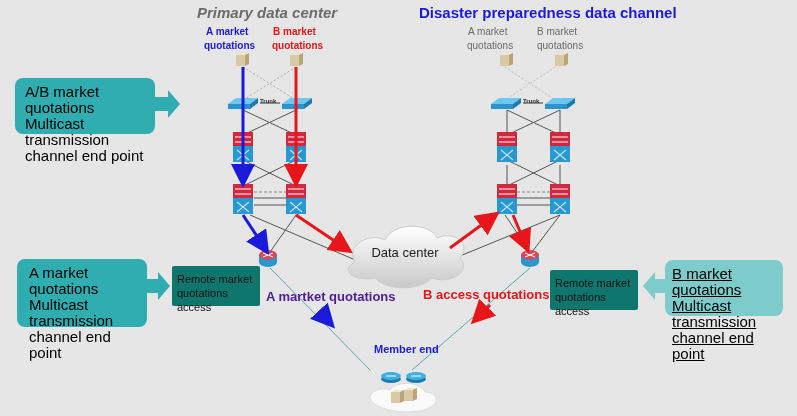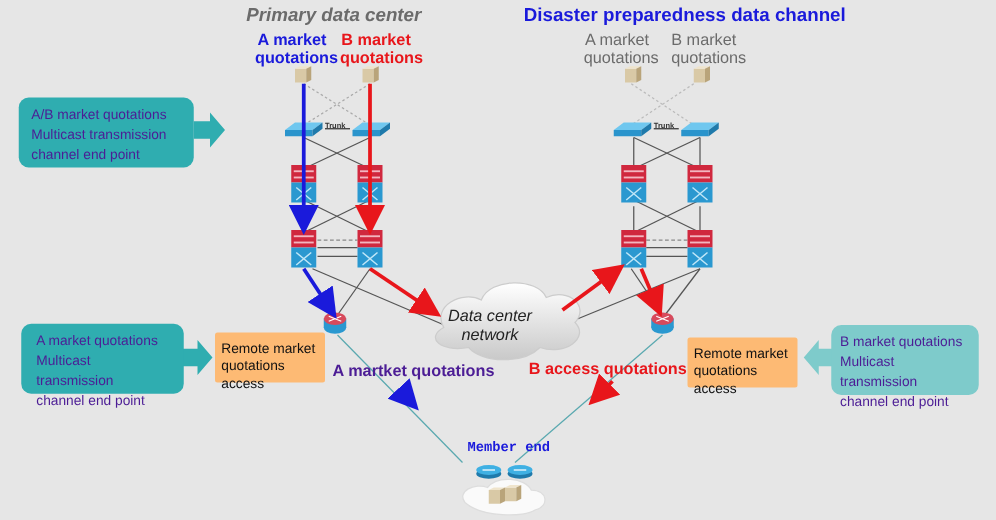--- a/index.html
+++ b/index.html
@@ -1,21 +1,21 @@
 <!DOCTYPE html>
 <html><head>
 <meta charset="utf-8">
 <style>
   html,body{margin:0;padding:0;}
   body{width:797px;height:416px;background:#e6e6e6;position:relative;overflow:hidden;font-family:"Liberation Sans",sans-serif;}
   .abs{position:absolute;}
   .title{font-weight:bold;font-size:15px;white-space:nowrap;}
-  .src-label{font-weight:bold;font-size:13px;line-height:14px;white-space:nowrap;}
-  .callout{position:absolute;border-radius:8px;color:#4c1d95;font-size:11px;line-height:16px;padding:6px 10px;box-sizing:border-box;}
-  .access{position:absolute;background:#fdba74;border-radius:2px;color:#111;font-size:11px;line-height:14px;padding:6px 5px;box-sizing:border-box;}
+  .src-label{font-weight:bold;font-size:10px;line-height:14px;white-space:nowrap;}
+  .callout{position:absolute;border-radius:8px;color:#000000;font-size:15px;line-height:16px;padding:6px 10px;box-sizing:border-box;}
+  .access{position:absolute;background:#0f766e;border-radius:2px;color:#111;font-size:11px;line-height:14px;padding:6px 5px;box-sizing:border-box;}
   .flow-label{font-weight:bold;font-size:13px;white-space:nowrap;}
   svg{position:absolute;left:0;top:0;}
   .cloud-label{font-size:13px;color:#222;text-align:center;line-height:15px;}
 </style>
 </head>
 <body>
 
 <svg width="797" height="416">
   <defs>
     <marker id="arrB" markerWidth="8" markerHeight="8" refX="6" refY="4" orient="auto">
@@ -170,41 +170,40 @@
 </div>
 
 <div class="abs" style="left:260px;top:98px;font-size:6px;font-weight:bold;color:#333;">Trunk</div>
 <div class="abs" style="left:523px;top:98px;font-size:6px;font-weight:bold;color:#333;">Trunk</div>
 
 <div class="callout" style="left:15px;top:78px;width:140px;height:56px;background:#2fadb0;">
   <div>A/B market quotations</div>
   <div>Multicast transmission</div>
   <div>channel end point</div>
 </div>
-<div class="callout" style="left:17px;top:259px;width:130px;height:56px;background:#2fadb0;padding:6px 12px;">
+<div class="callout" style="left:17px;top:259px;width:130px;height:68px;background:#2fadb0;padding:6px 12px;">
   <div>A market quotations</div>
   <div>Multicast transmission</div>
   <div>channel end point</div>
 </div>
-<div class="callout" style="left:665px;top:260px;width:118px;height:56px;background:#7ecbcb;padding:6px 7px;">
+<div class="callout" style="left:665px;top:260px;width:118px;height:56px;background:#7ecbcb;padding:6px 7px;text-decoration:underline;">
   <div>B market quotations</div>
   <div>Multicast transmission</div>
   <div>channel end point</div>
 </div>
 
 <div class="access" style="left:172px;top:266px;width:88px;height:40px;">
   <div>Remote market</div>
   <div>quotations access</div>
 </div>
 <div class="access" style="left:550px;top:270px;width:88px;height:40px;">
   <div>Remote market</div>
   <div>quotations access</div>
 </div>
 
-<div class="abs cloud-label" style="left:342px;top:245px;width:100px;font-style:italic;">
+<div class="abs cloud-label" style="left:355px;top:245px;width:100px;">
   <div>Data center</div>
-  <div>network</div>
 </div>
 
 <div class="abs flow-label" style="left:266px;top:289px;color:#4c1d95;">A martket quotations</div>
 <div class="abs flow-label" style="left:423px;top:287px;color:#e8161b;">B access quotations</div>
 
-<div class="abs" style="left:374px;top:353px;font-size:11px;font-weight:bold;color:#1a1adb;font-family:Liberation Mono, monospace;">Member end</div>
+<div class="abs" style="left:374px;top:343px;font-size:11px;font-weight:bold;color:#1a1adb;">Member end</div>
 
 </body></html>

